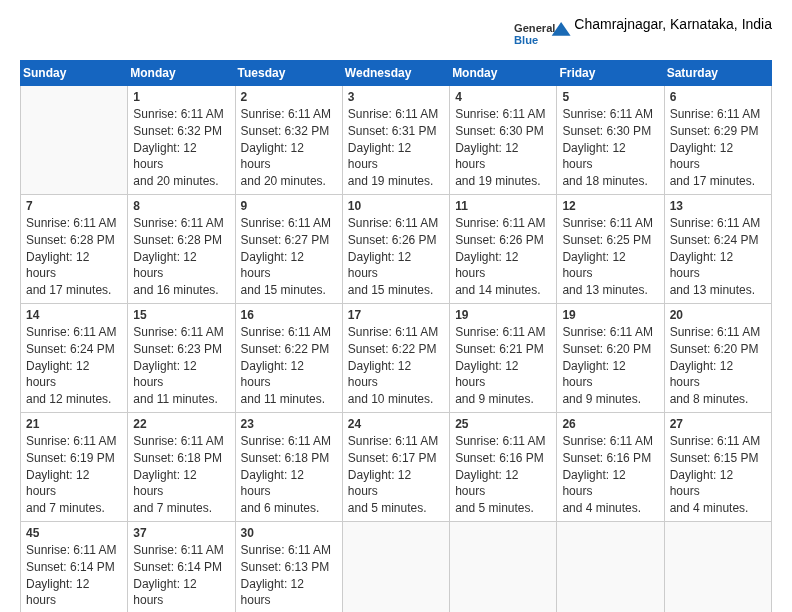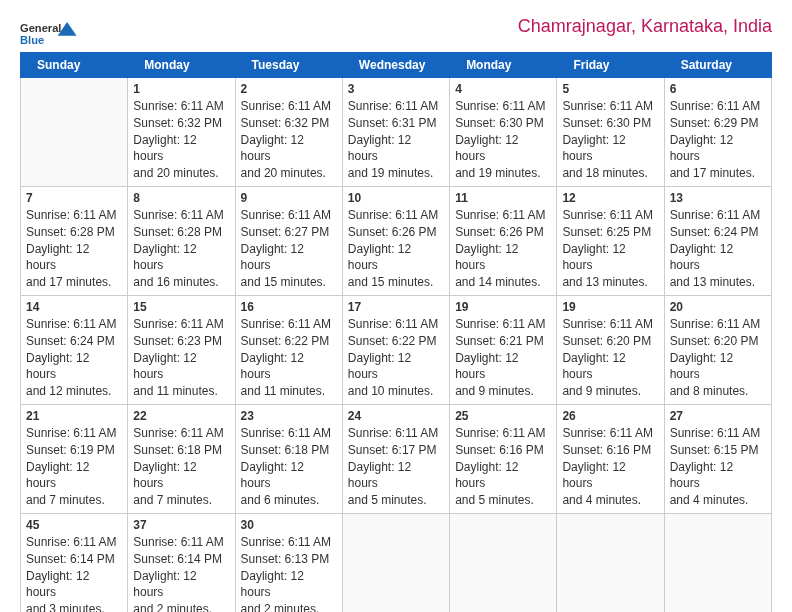--- a/index.html
+++ b/index.html
@@ -11,52 +11,53 @@
       overflow: hidden;
     }
     .page {
       width: 792px;
       height: 612px;
       padding: 16px 20px;
       background: #fff;
     }
     .header-area {
       display: flex;
-      justify-content: space-between;
+      justify-content: flex-end;
       align-items: flex-start;
+      margin-bottom: 8px;
     }
     .logo {
       display: flex;
       align-items: center;
       gap: 4px;
     }
     .title-area {
       text-align: right;
     }
     .month-title {
       font-size: 32px;
       font-weight: normal;
       color: #333;
       line-height: 1.1;
     }
     .subtitle {
-      font-size: 18px;
-      color: #be185d;
+      font-size: 14px;
+      color: #000000;
     }
     .calendar {
       width: 100%;
       border-collapse: collapse;
       border: 1px solid #bbb;
     }
     .calendar th {
       background: #1565c0;
       color: #fff;
       font-size: 12px;
       font-weight: bold;
-      padding: 5px 16px;
+      padding: 5px 2px;
       text-align: left;
       border: 1px solid #1565c0;
     }
     .calendar td {
       width: 14.28%;
       vertical-align: top;
       border: 1px solid #ccc;
       padding: 4px 5px;
       height: 80px;
       font-size: 9.5px;

